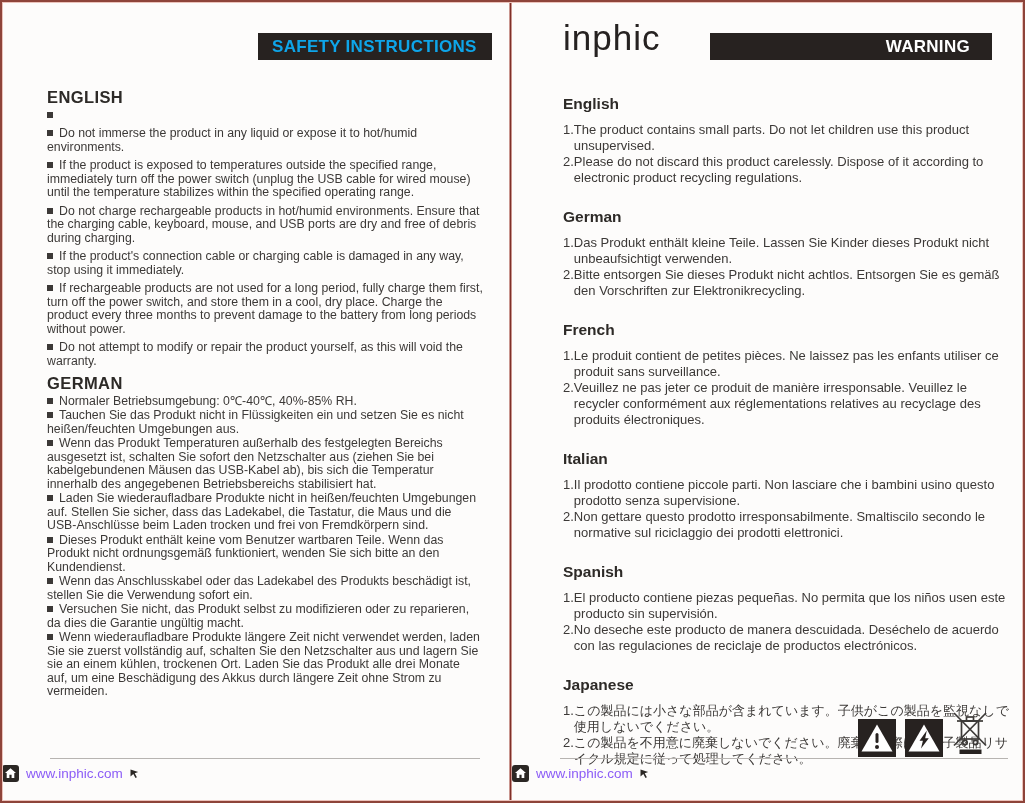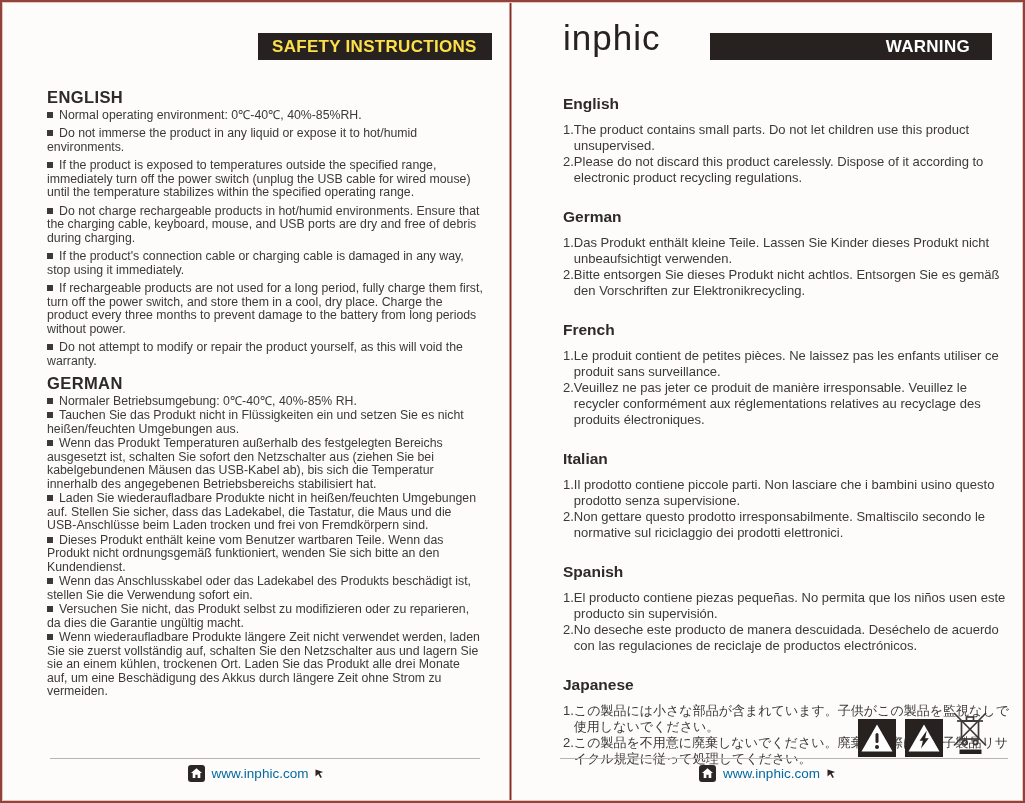--- a/index.html
+++ b/index.html
@@ -4,21 +4,21 @@
 <style>
   html,body{margin:0;padding:0;}
   body{
     width:1025px;height:803px;position:relative;background:#fdfcfb;
     font-family:"Liberation Sans", sans-serif;overflow:hidden;color:#3c3937;
   }
   .frame{position:absolute;inset:0;border:2px solid #8e443a;box-shadow:inset 0 0 0 1px #ecc3bb;pointer-events:none;z-index:50;}
   .divider{position:absolute;left:509px;top:0;bottom:0;width:3px;background:linear-gradient(to right,#f0cac3,#7e2f28,#f0cac3);z-index:40;}
 
   
-  .banner-left{position:absolute;left:258px;top:33px;width:234px;height:27px;background:#272220;color:#fde047;
+  .banner-left{position:absolute;left:258px;top:33px;width:234px;height:27px;background:#272220;color:#0ea5e9;
     font-size:17px;font-weight:bold;line-height:27px;padding-left:14px;letter-spacing:.3px;box-sizing:border-box;}
   .banner-right{position:absolute;left:710px;top:33px;width:282px;height:27px;background:#272220;color:#fff;
     font-size:17px;font-weight:bold;line-height:27px;text-align:right;padding-right:22px;letter-spacing:.3px;box-sizing:border-box;}
   .logo{position:absolute;left:563px;top:18px;font-size:35px;font-weight:normal;color:#262221;letter-spacing:1px;}
 
   
   .lcontent{position:absolute;left:47px;top:91px;width:436px;font-size:12.3px;line-height:13.5px;}
   .lhead{font-size:16.5px;font-weight:bold;color:#2d2a27;margin:0 0 4px;letter-spacing:.4px;}
   .sec-german .lhead{margin-top:9px;}
   .bullet{margin:0 0 5px;}
@@ -34,39 +34,39 @@
   .itext{flex:1;}
 
   
   .icons{position:absolute;left:858px;top:711px;display:flex;align-items:flex-end;gap:9px;z-index:10;}
   .icons svg{display:block;}
 
   
   .rule{position:absolute;border-top:1px solid #b7b4b1;height:0;}
   .rule-left{left:50px;top:758px;width:430px;}
   .rule-right{left:560px;top:758px;width:448px;}
-  .footer{position:absolute;top:765px;text-align:center;font-size:13.5px;color:#0369a1;}
+  .footer{position:absolute;top:765px;font-size:13.5px;color:#8b5cf6;}
   .footer-left{left:2px;width:508px;}
   .footer-right{left:512px;width:511px;}
   .footer .inner{display:inline-flex;align-items:center;gap:7px;}
   .footer svg{display:block;}
 </style>
 </head>
 <body>
 
 <div class="frame"></div>
 <div class="divider"></div>
 
 <div>
   <div class="banner-left">SAFETY INSTRUCTIONS</div>
 
   <div class="lcontent">
     <div class="sec-english">
       <h2 class="lhead">ENGLISH</h2>
-      <p class="bullet"><span class="sq"></span><span>Normal operating environment: 0℃-40℃, 40%-85%RH.</span></p>
+      <p class="bullet"><span class="sq"></span></p>
       <p class="bullet"><span class="sq"></span><span>Do not immerse the product in any liquid or expose it to hot/humid environments.</span></p>
       <p class="bullet"><span class="sq"></span><span>If the product is exposed to temperatures outside the specified range, immediately turn off the power switch (unplug the USB cable for wired mouse) until the temperature stabilizes within the specified operating range.</span></p>
       <p class="bullet"><span class="sq"></span><span>Do not charge rechargeable products in hot/humid environments. Ensure that the charging cable, keyboard, mouse, and USB ports are dry and free of debris during charging.</span></p>
       <p class="bullet"><span class="sq"></span><span>If the product's connection cable or charging cable is damaged in any way, stop using it immediately.</span></p>
       <p class="bullet"><span class="sq"></span><span>If rechargeable products are not used for a long period, fully charge them first, turn off the power switch, and store them in a cool, dry place. Charge the product every three months to prevent damage to the battery from long periods without power.</span></p>
       <p class="bullet"><span class="sq"></span><span>Do not attempt to modify or repair the product yourself, as this will void the warranty.</span></p>
     </div>
     <div class="sec-german">
       <h2 class="lhead">GERMAN</h2>
       <p class="bullet"><span class="sq"></span><span>Normaler Betriebsumgebung: 0℃-40℃, 40%-85% RH.</span></p>

